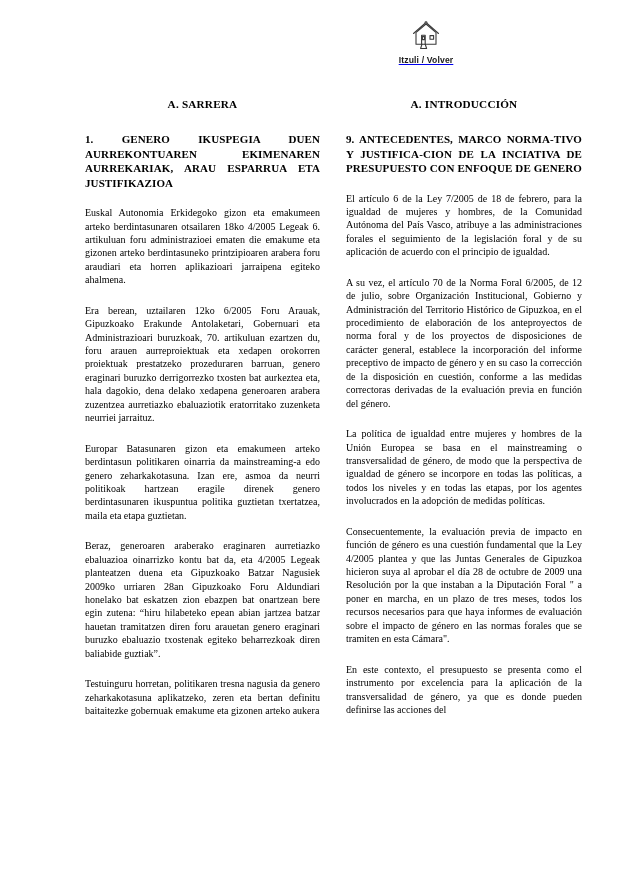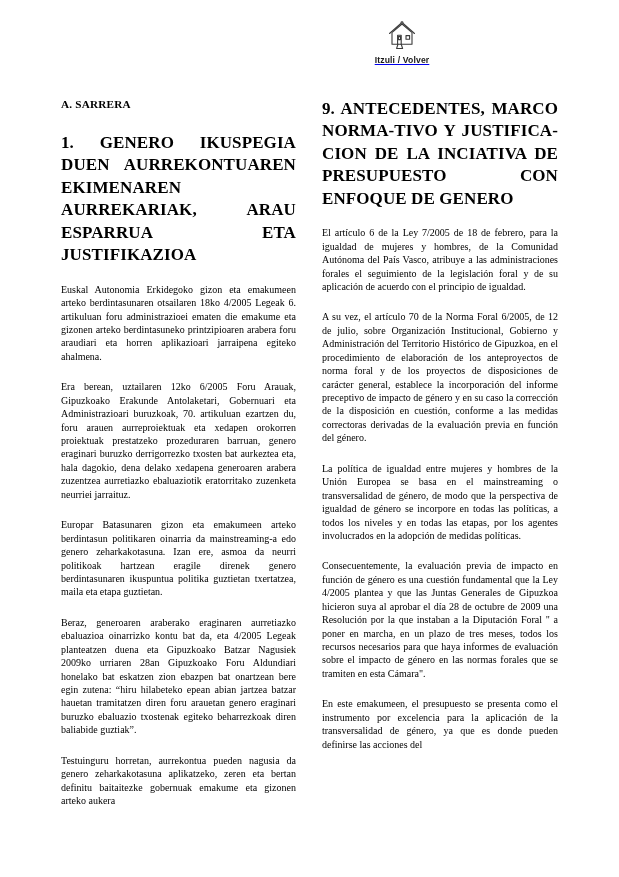--- a/index.html
+++ b/index.html
@@ -14,20 +14,21 @@
     color: #000000;
     overflow: hidden;
     position: relative;
   }
 
   .page {
     position: relative;
     width: 504px;
     height: 877px;
     box-sizing: border-box;
+    margin-left: 24px;
   }
 
   
   .home-nav {
     position: absolute;
     top: 18px;
     right: 54px;
     width: 96px;
     text-align: center;
     line-height: 1;
@@ -65,26 +66,27 @@
     width: 235px;
     box-sizing: border-box;
   }
   .col-right {
     width: 236px;
   }
 
   .section-title {
     font-size: 11.2px;
     font-weight: bold;
+    text-align: center;
     margin: 0 0 22px 0;
     letter-spacing: 0.2px;
   }
 
   .block-heading {
-    font-size: 17px;
+    font-size: 11px;
     font-weight: bold;
     text-align: justify;
     text-align-last: left;
     margin: 0 0 16px 0;
     line-height: 1.32;
     letter-spacing: 0.1px;
     hyphens: none;
   }
 
   p.para {
@@ -138,33 +140,34 @@
       <div class="block-heading">1. GENERO IKUSPEGIA DUEN AURREKONTUAREN EKIMENAREN AURREKARIAK, ARAU ESPARRUA ETA JUSTIFIKAZIOA</div>
 
       <p class="para">Euskal Autonomia Erkidegoko gizon eta emakumeen arteko berdintasunaren otsailaren 18ko 4/2005 Legeak 6. artikuluan foru administrazioei ematen die emakume eta gizonen arteko berdintasuneko printzipioaren arabera foru araudiari eta horren aplikazioari jarraipena egiteko ahalmena.</p>
 
       <p class="para">Era berean, uztailaren 12ko 6/2005 Foru Arauak, Gipuzkoako Erakunde Antolaketari, Gobernuari eta Administrazioari buruzkoak, 70. artikuluan ezartzen du, foru arauen aurreproiektuak eta xedapen orokorren proiektuak prestatzeko prozeduraren barruan, genero eraginari buruzko derrigorrezko txosten bat aurkeztea eta, hala dagokio, dena delako xedapena generoaren arabera zuzentzea aurretiazko ebaluaziotik eratorritako zuzenketa neurriei jarraituz.</p>
 
       <p class="para"><span>Europar Batasunaren gizon eta emakumeen arteko berdintasun politikaren oinarria da </span><span class="it">mainstreaming-a</span><span> edo genero zeharkakotasuna. Izan ere, asmoa da neurri politikoak hartzean eragile direnek genero berdintasunaren ikuspuntua politika guztietan txertatzea, maila eta etapa guztietan.</span></p>
 
       <p class="para"><span>Beraz, generoaren araberako eraginaren aurretiazko ebaluazioa oinarrizko kontu bat da, eta 4/2005 Legeak planteatzen duena eta Gipuzkoako Batzar Nagusiek 2009ko urriaren 28an Gipuzkoako Foru Aldundiari honelako bat eskatzen zion ebazpen bat onartzean bere egin zutena: “</span><span class="it">hiru hilabeteko epean abian jartzea batzar hauetan tramitatzen diren foru arauetan genero eraginari buruzko ebaluazio txostenak egiteko beharrezkoak diren baliabide guztiak</span><span>”.</span></p>
 
-      <p class="para">Testuinguru horretan, aurrekontua pueden nagusia da genero zeharkakotasuna aplikatzeko, zeren eta bertan definitu baitaitezke gobernuak emakume eta gizonen arteko aukera</p>
+      <p class="para">Testuinguru horretan, politikaren tresna nagusia da genero zeharkakotasuna aplikatzeko, zeren eta bertan definitu baitaitezke gobernuak emakume eta gizonen arteko aukera</p>
     </div>
 
     <div class="col col-right">
 
+      <div class="section-title">A. INTRODUCCIÓN</div>
 
       <div class="block-heading">9. ANTECEDENTES, MARCO NORMA-TIVO Y JUSTIFICA-CION DE LA INCIATIVA DE PRESUPUESTO CON ENFOQUE DE GENERO</div>
 
       <p class="para">El artículo 6 de la Ley 7/2005 de 18 de febrero, para la igualdad de mujeres y hombres, de la Comunidad Autónoma del País Vasco, atribuye a las administraciones forales el seguimiento de la legislación foral y de su aplicación de acuerdo con el principio de igualdad.</p>
 
       <p class="para">A su vez, el artículo 70 de la Norma Foral 6/2005, de 12 de julio, sobre Organización Institucional, Gobierno y Administración del Territorio Histórico de Gipuzkoa, en el procedimiento de elaboración de los anteproyectos de norma foral y de los proyectos de disposiciones de carácter general, establece la incorporación del informe preceptivo de impacto de género y en su caso la corrección de la disposición en cuestión, conforme a las medidas correctoras derivadas de la evaluación previa en función del género.</p>
 
       <p class="para">La política de igualdad entre mujeres y hombres de la Unión Europea se basa en el mainstreaming o transversalidad de género, de modo que la perspectiva de igualdad de género se incorpore en todas las políticas, a todos los niveles y en todas las etapas, por los agentes involucrados en la adopción de medidas políticas.</p>
 
       <p class="para"><span>Consecuentemente, la evaluación previa de impacto en función de género es una cuestión fundamental que la Ley 4/2005 plantea y que las Juntas Generales de Gipuzkoa hicieron suya al aprobar el día 28 de octubre de 2009 una Resolución por la que instaban a la Diputación Foral " </span><span class="it">a poner en marcha, en un plazo de tres meses, todos los recursos necesarios para que haya informes de evaluación sobre el impacto de género en las normas forales que se tramiten en esta Cámara</span><span>".</span></p>
 
-      <p class="para">En este emakumeen, el presupuesto se presenta como el instrumento por excelencia para la aplicación de la transversalidad de género, ya que es donde pueden definirse las acciones del</p>
+      <p class="para">En este contexto, el presupuesto se presenta como el instrumento por excelencia para la aplicación de la transversalidad de género, ya que es donde pueden definirse las acciones del</p>
     </div>
 
   </div>
 </div>
 
 </body></html>

